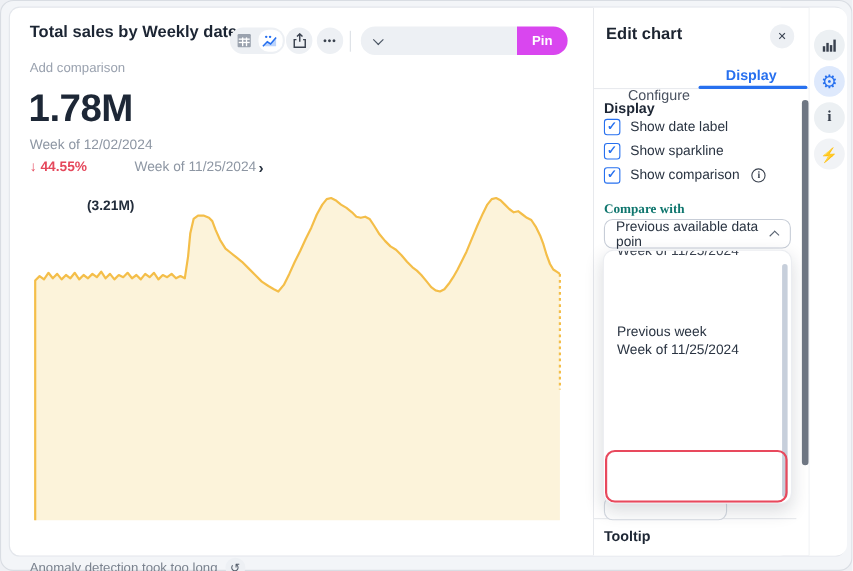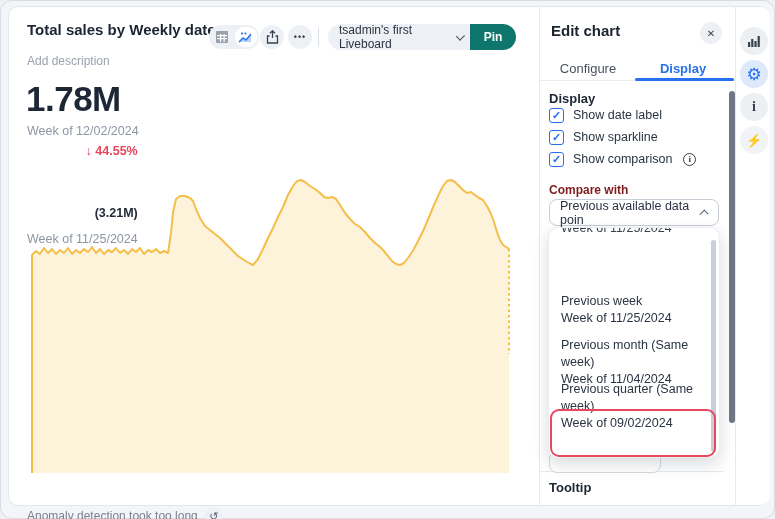--- a/index.html
+++ b/index.html
@@ -13,51 +13,51 @@
   .viz-title { left: 18px; top: 14px; font-size: 15px; font-weight: 700; color: #1c2533; }
   .add-desc { left: 18px; top: 47px; font-size: 12px; color: #9aa2af; }
   .viz-pill { left: 200px; top: 18px; width: 50px; height: 24px; background: #edf0f4; border-radius: 12px; display: flex; align-items: center; padding: 2px; gap: 1px; }
   .viz-slot { width: 23px; height: 20px; border-radius: 9px; display: flex; align-items: center; justify-content: center; }
   .viz-slot.sel { background: #ffffff; }
   .circle-btn { width: 24px; height: 24px; border-radius: 50%; background: #edf0f4; display: flex; align-items: center; justify-content: center; color: #39414e; }
   .share-btn { left: 251px; top: 18px; }
   .more-btn { left: 279px; top: 18px; font-size: 9px; letter-spacing: 1px; font-weight: 700; }
   .tb-divider { left: 309px; top: 21px; width: 1px; height: 19px; background: #dce0e6; }
   .lb-select { left: 319px; top: 17px; height: 26px; width: 142px; background: #edf0f4; border-radius: 13px 0 0 13px; display: flex; align-items: center; padding: 0 8px 0 11px; font-size: 12px; color: #2a3442; gap: 6px; }
-  .pin-btn { left: 461px; top: 17px; height: 26px; width: 46px; background: #0f766e; border-radius: 0 13px 13px 0; color: #fff; font-size: 12px; font-weight: 600; display: flex; align-items: center; justify-content: center; }
+  .pin-btn { left: 461px; top: 17px; height: 26px; width: 46px; background: #d946ef; border-radius: 0 13px 13px 0; color: #fff; font-size: 12px; font-weight: 600; display: flex; align-items: center; justify-content: center; }
   .chev { width: 7px; height: 7px; border-right: 1.6px solid #4a5563; border-bottom: 1.6px solid #4a5563; display: inline-block; }
   .chev.down { transform: rotate(45deg) translateY(-2px); }
   .chev.up { border-color: #5a6472; transform: rotate(-135deg) translateY(-2px); }
 
   .kpi-value { left: 17px; top: 72px; font-size: 35px; font-weight: 700; color: #1d2736; letter-spacing: -0.5px; }
   .kpi-period { left: 18px; top: 117px; font-size: 12.5px; color: #8d96a3; text-align: center; }
-  .kpi-change { left: 18px; top: 137px; font-size: 12.5px; color: #8d96a3; display: flex; align-items: flex-end; gap: 12px; flex-direction: column; }
+  .kpi-change { left: 18px; top: 137px; font-size: 12.5px; color: #8d96a3; display: flex; align-items: flex-start; gap: 0; }
   .chg-pct { color: #e5485c; font-weight: 600; }
   .chg-abs { color: #232d3b; font-weight: 700; margin-top: 36px; }
   .chg-chev { color: #2a3442; font-weight: 700; font-size: 14px; margin-left: 2px; }
 
   .spark-svg { left: 0; top: 155px; }
 
   .anomaly-row { left: 18px; top: 500px; display: flex; align-items: center; gap: 7px; font-size: 12px; color: #7a828e; }
   .retry-circ { width: 18px; height: 18px; border-radius: 50%; background: #edf0f4; color: #555e6b; font-size: 11px; display: flex; align-items: center; justify-content: center; }
 
   
   .edit-panel { left: 530px; top: 0; width: 180px; height: 498px; border-left: 1px solid #e7e9ed; background: #fff; border-radius: 0 10px 10px 0; }
   .ep-title { left: 11px; top: 15px; font-size: 15px; font-weight: 700; color: #1c2430; }
   .ep-close { left: 160px; top: 15px; width: 22px; height: 22px; border-radius: 50%; background: #edf0f4; color: #3a4352; font-size: 10px; display: flex; align-items: center; justify-content: center; }
   .tab { top: 50px; height: 22px; font-size: 13px; color: #4a5260; display: flex; align-items: center; justify-content: center; }
-  .tab.configure { left: 12px; width: 72px; }
+  .tab.configure { left: 23px; width: 72px; margin-top: 18px; }
   .tab.settings { left: 99px; width: 88px; color: #2770ef; font-weight: 600; }
   .tab-border { left: 0; top: 73px; width: 196px; height: 1px; background: #e8eaee; }
   .tab-underline { left: 95px; top: 71px; width: 99px; height: 3px; background: #2770ef; border-radius: 2px; }
   .sec-head { left: 9px; font-size: 13px; font-weight: 700; color: #1d2634; }
   .cb-row { left: 9px; height: 16px; display: flex; align-items: center; gap: 9px; font-size: 12.5px; color: #2a3442; }
   .cbx { width: 15px; height: 15px; border: 1.5px solid #2770ef; border-radius: 3px; background: #fff; color: #2770ef; font-size: 11px; font-weight: 700; display: flex; align-items: center; justify-content: center; line-height: 1; }
   .info-circ { width: 13px; height: 13px; border: 1.2px solid #39414e; border-radius: 50%; font-size: 9px; font-family: "Liberation Serif", serif; font-weight: 700; color: #39414e; display: flex; align-items: center; justify-content: center; margin-left: 2px; }
-  .cmp-label { left: 9px; top: 176px; font-size: 12px; font-weight: 600; color: #7f1d1d; }
+  .cmp-label { left: 9px; top: 176px; font-size: 12px; font-weight: 600; color: #0f766e; font-family: Liberation Serif, serif; }
   .cmp-select { left: 9px; top: 192px; width: 170px; height: 27px; border: 1px solid #c7cdd7; border-radius: 8px; background: #fff; display: flex; align-items: center; padding: 0 10px; font-size: 12.5px; color: #2a3442; }
   .cmp-select .chev { margin-left: auto; }
 
   .dropdown { left: 8px; top: 220px; width: 172px; height: 231px; background: #fff; border: 1px solid #ebedf1; border-radius: 10px; box-shadow: 0 6px 16px rgba(20,30,50,.16); z-index: 6; overflow: hidden; }
   .dd-clip { left: 0; top: 0; width: 160px; height: 13px; overflow: hidden; }
   .dd-clip span { display: block; margin-top: -7px; padding-left: 12px; font-size: 12.5px; color: #39414e; }
   .dd-opt { left: 0; width: 160px; padding-left: 12px; font-size: 12.5px; color: #2a3442; line-height: 17px; margin-top: 45px; }
   .dd-scroll { right: 3px; top: 12px; width: 5px; height: 212px; background: #c7cfdb; border-radius: 3px; }
   .custom-hl { left: 1px; top: 181px; width: 166px; height: 48px; border: 2.5px solid #e8495d; border-radius: 9px; z-index: 8; pointer-events: none; }
 
@@ -75,21 +75,21 @@
   .rail-info { font-family: "Liberation Serif", serif; font-weight: 700; font-size: 14px; color: #39414e; }
   .rail-bolt { font-size: 13px; color: #b9c0ca; }
 </style>
 </head>
 <body>
 
 <div class="frame">
   <div class="card">
 
     <div class="abs viz-title">Total sales by Weekly date</div>
-    <div class="abs add-desc">Add description</div>
+    <div class="abs add-desc">Add comparison</div>
 
     <div class="abs viz-pill">
       <div class="viz-slot">
         <svg width="14" height="14" viewBox="0 0 14 14">
           <rect x="1" y="1" width="12" height="12" rx="1" fill="#9aa2ae"></rect>
           <rect x="2" y="5" width="10" height="1.2" fill="#fff"></rect>
           <rect x="2" y="8" width="10" height="1.2" fill="#fff"></rect>
           <rect x="5" y="4" width="1.2" height="8" fill="#fff"></rect>
           <rect x="8.5" y="4" width="1.2" height="8" fill="#fff"></rect>
         </svg>
@@ -111,21 +111,20 @@
         <path d="M3.5,6 L1.5,6 L1.5,13 L11.5,13 L11.5,6 L9.5,6" stroke="#39414e" stroke-width="1.3" fill="none"></path>
       </svg>
     </div>
     <div class="abs circle-btn more-btn">
       <span>•••</span>
     </div>
 
     <div class="abs tb-divider"></div>
 
     <div class="abs lb-select">
-      <span>tsadmin's first Liveboard</span>
       <span class="chev down"></span>
     </div>
     <div class="abs pin-btn">
       <span>Pin</span>
     </div>
 
     <div class="abs kpi-value">1.78M</div>
     <div class="abs kpi-period">Week of 12/02/2024</div>
     <div class="abs kpi-change">
       <span class="chg-pct">↓ 44.55%</span>
@@ -196,28 +195,20 @@
       <div class="abs hidden-btn"></div>
 
       <div class="abs dropdown">
         <div class="abs dd-clip">
           <span>Week of 11/25/2024</span>
         </div>
         <div class="abs dd-opt" style="top:20px">
           <div>Previous week</div>
           <div>Week of 11/25/2024</div>
         </div>
-        <div class="abs dd-opt" style="top:64px">
-          <div>Previous month (Same week)</div>
-          <div>Week of 11/04/2024</div>
-        </div>
-        <div class="abs dd-opt" style="top:108px">
-          <div>Previous quarter (Same week)</div>
-          <div>Week of 09/02/2024</div>
-        </div>
         <div class="abs custom-hl"></div>
         <div class="abs dd-scroll"></div>
       </div>
 
       <div class="abs ep-divider"></div>
       <div class="abs sec-head tooltip-head">Tooltip</div>
       <div class="abs panel-scroll"></div>
     </div>
 
     <div class="abs rail">

